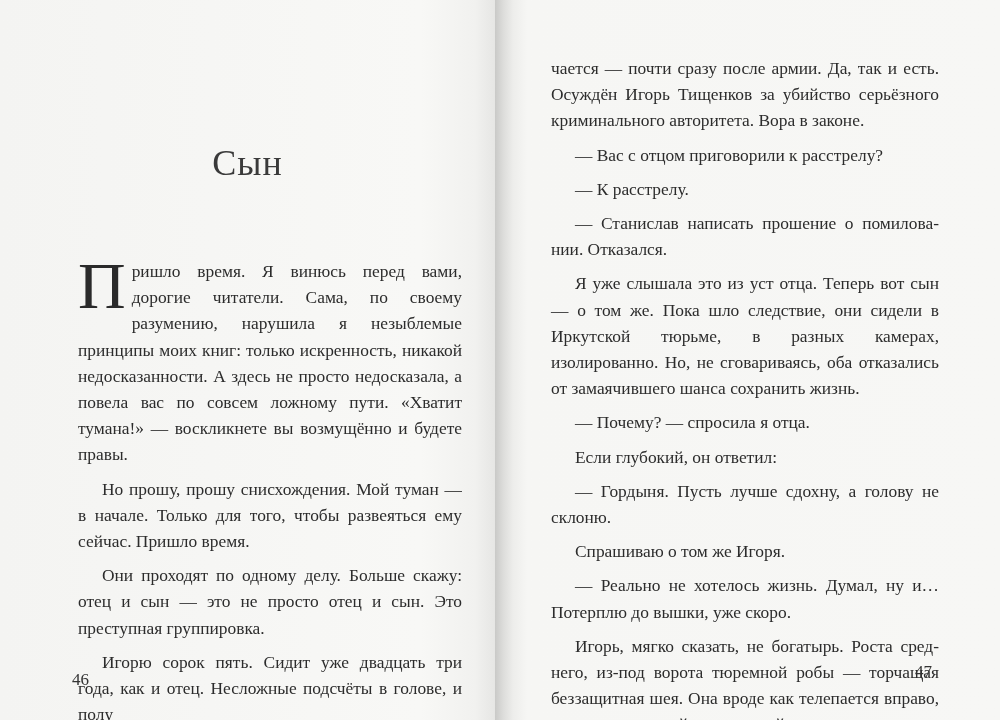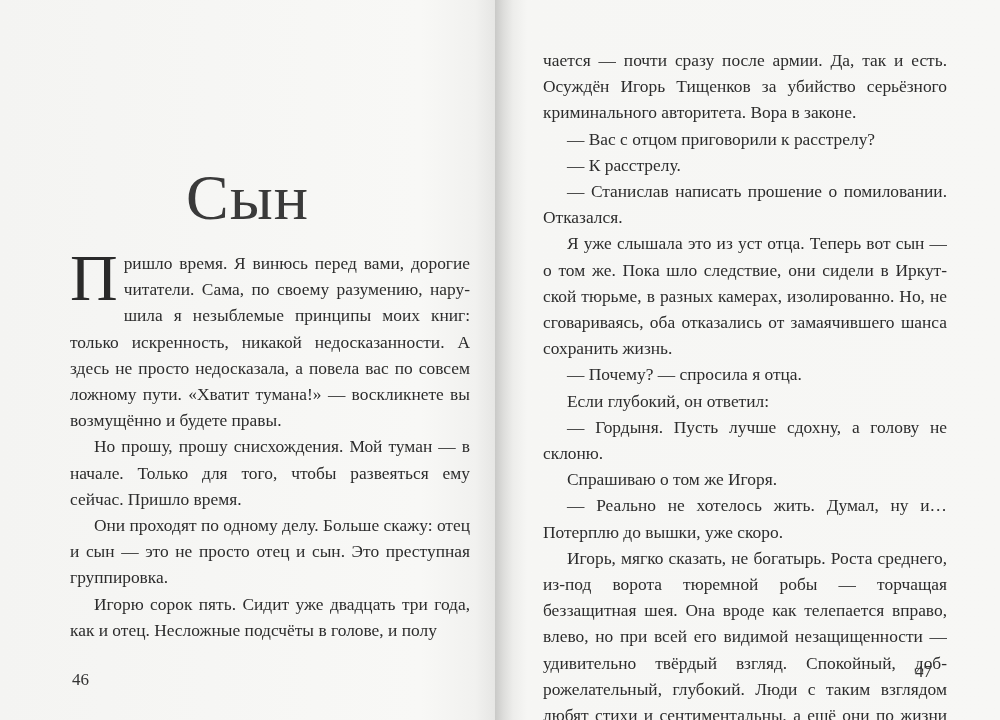--- a/index.html
+++ b/index.html
@@ -20,30 +20,30 @@
       background: linear-gradient(to right, #c9c9c7 0px, #dcdcda 8px, #ededeb 18px, #f6f6f4 32px, #f7f7f5 100%);
     }
     .ghost {
       position: absolute; left: 250px; top: 88px; width: 230px;
       font-size: 13px; line-height: 22px; color: rgba(90,90,90,0.14);
       text-align: justify; overflow: hidden; height: 220px;
     }
     .chapter-title {
       position: absolute; left: 0; width: 495px; top: 118px;
       text-align: center; font-family: "Liberation Serif", serif;
-      font-size: 64px; font-weight: normal; color: #3a3a3a; letter-spacing: 1px;
+      font-size: 36px; font-weight: normal; color: #3a3a3a; letter-spacing: 1px;
     }
     .text-block {
       position: absolute; font-family: "Liberation Serif", serif;
       font-size: 17.4px; line-height: 26.2px; color: #2c2c2c;
       text-align: justify; hyphens: manual;
     }
     .left-text { left: 70px; top: 250px; width: 400px; }
     .right-text { left: 548px; top: 47px; width: 404px; }
-    .para { margin: 0; text-indent: 24px; }
+    .para { margin: 8px; text-indent: 24px; }
     .para.noindent { text-indent: 0; }
     .para.first { text-indent: 0; }
     .dropcap {
       float: left; font-size: 66px; line-height: 50px; height: 50px;
       margin: 3px 6px 0 0; color: #2a2a2a; font-family: "Liberation Serif", serif;
     }
     .page-number {
       position: absolute; font-family: "Liberation Serif", serif;
       font-size: 17px; color: #333;
     }
@@ -73,21 +73,21 @@
     <div class="text-block right-text" style="left:48px;">
       <p class="para noindent">чается — почти сразу после армии. Да, так и есть. Осуждён Игорь Тищенков за убийство серьёзного криминального авторитета. Вора в законе.</p>
       <p class="para">— Вас с отцом приговорили к расстрелу?</p>
       <p class="para">— К расстрелу.</p>
       <p class="para">— Станислав написать прошение о помилова­нии. Отказался.</p>
       <p class="para">Я уже слышала это из уст отца. Теперь вот сын — о том же. Пока шло следствие, они сидели в Иркут­ской тюрьме, в разных камерах, изолированно. Но, не сговариваясь, оба отказались от замаячившего шанса сохранить жизнь.</p>
       <p class="para">— Почему? — спросила я отца.</p>
       <p class="para">Если глубокий, он ответил:</p>
       <p class="para">— Гордыня. Пусть лучше сдохну, а голову не склоню.</p>
       <p class="para">Спрашиваю о том же Игоря.</p>
-      <p class="para">— Реально не хотелось жить. Думал, ну и… Потер­плю до вышки, уже скоро.</p>
+      <p class="para">— Реально не хотелось жизнь. Думал, ну и… Потер­плю до вышки, уже скоро.</p>
       <p class="para">Игорь, мягко сказать, не богатырь. Роста сред­него, из-под ворота тюремной робы — торчащая беззащитная шея. Она вроде как телепается впра­во, влево, но при всей его видимой незащищенно­сти — удивительно твёрдый взгляд. Спокойный, доб­рожелательный, глубокий. Люди с таким взглядом любят стихи и сентиментальны, а ещё они по жизни романтики, утончённые и ранимые.</p>
 
     </div>
 
     <div class="page-number" style="left:420px; top:662px;">47</div>
   </div>
 
 </div>
 
 </body></html>

